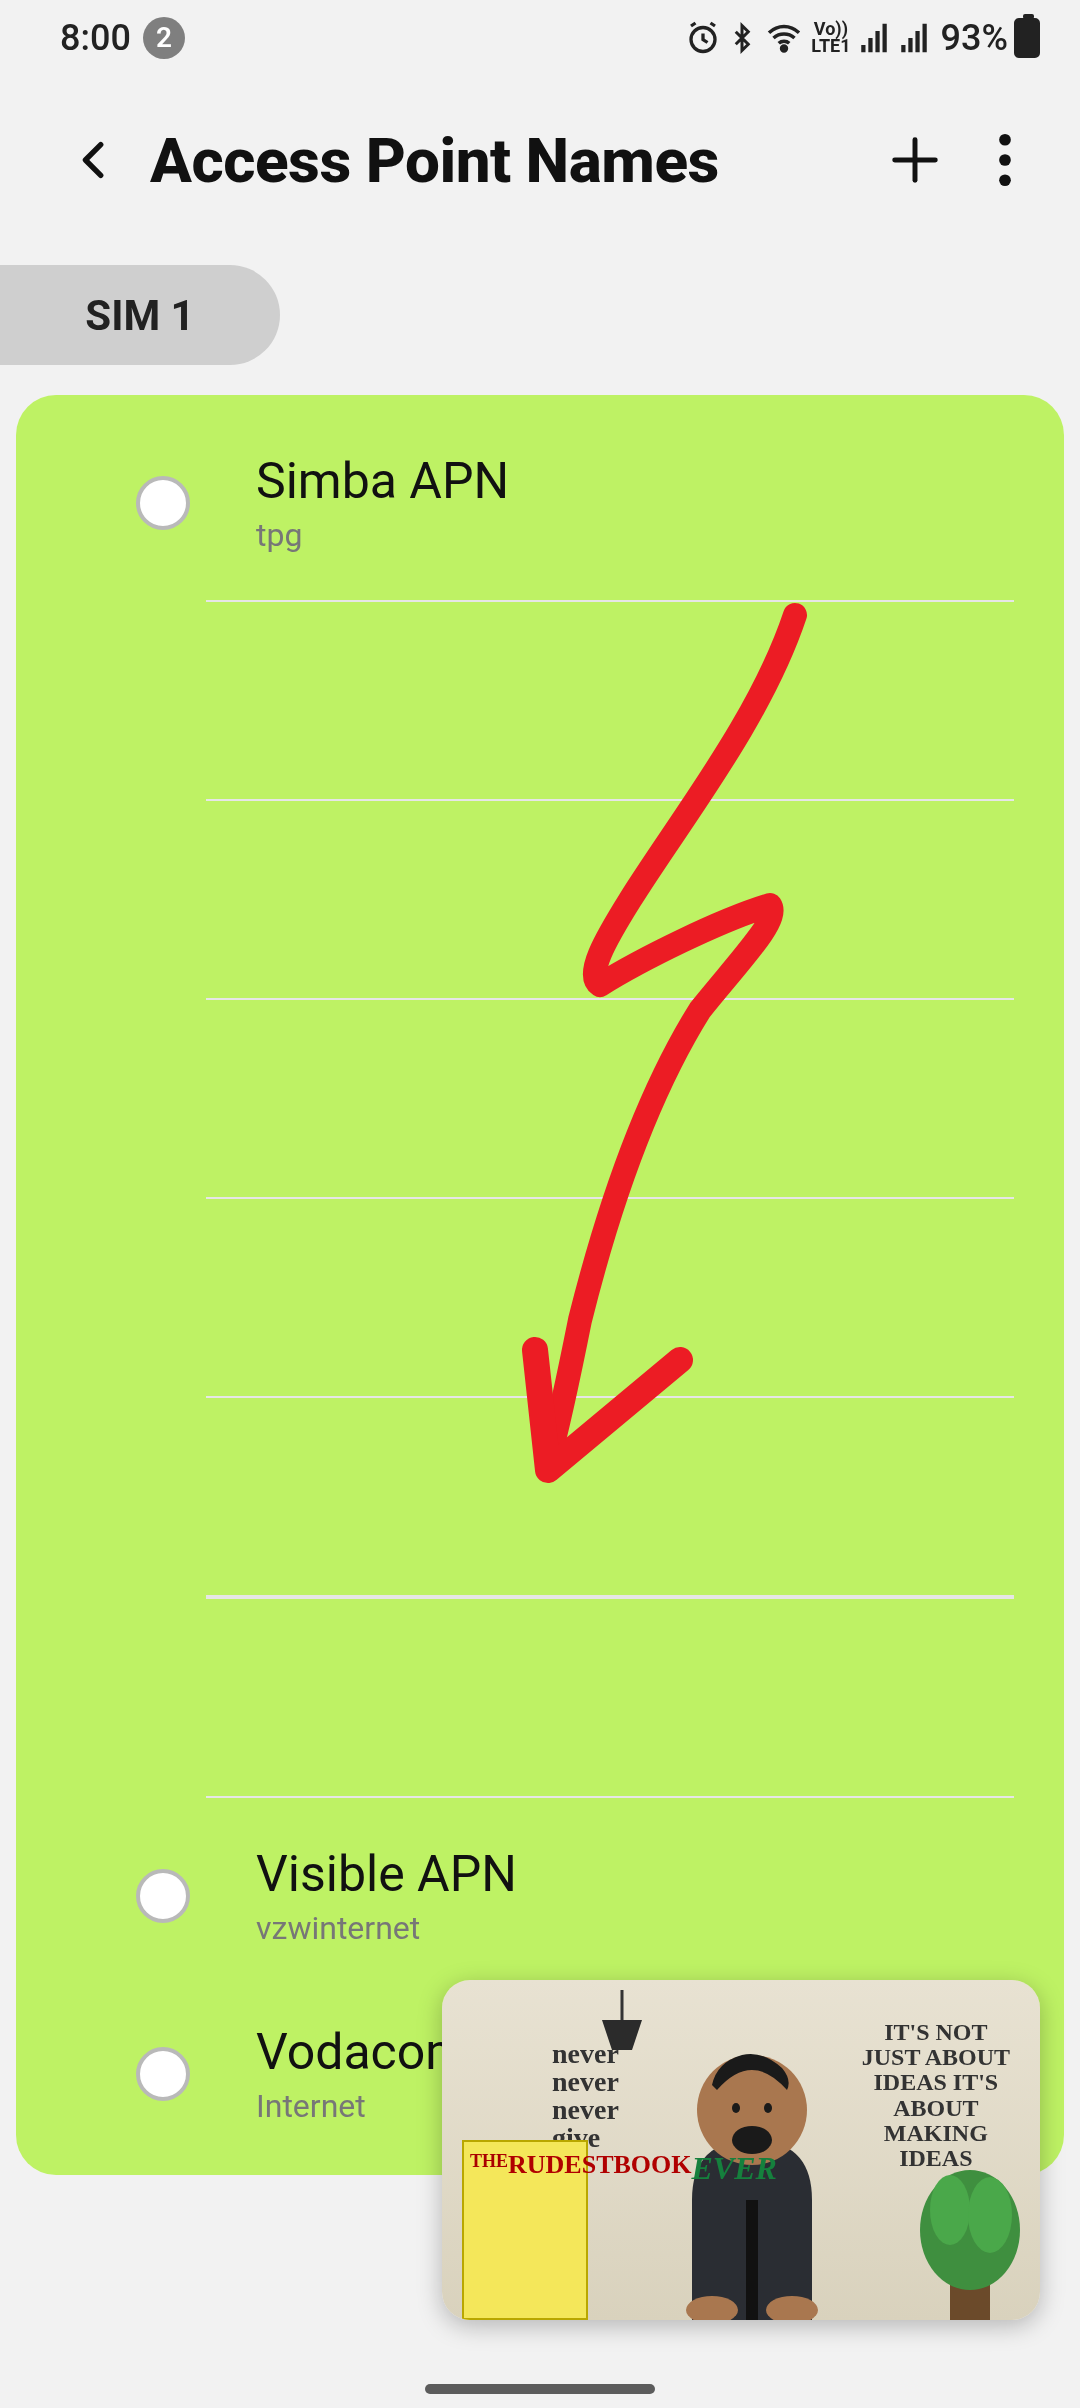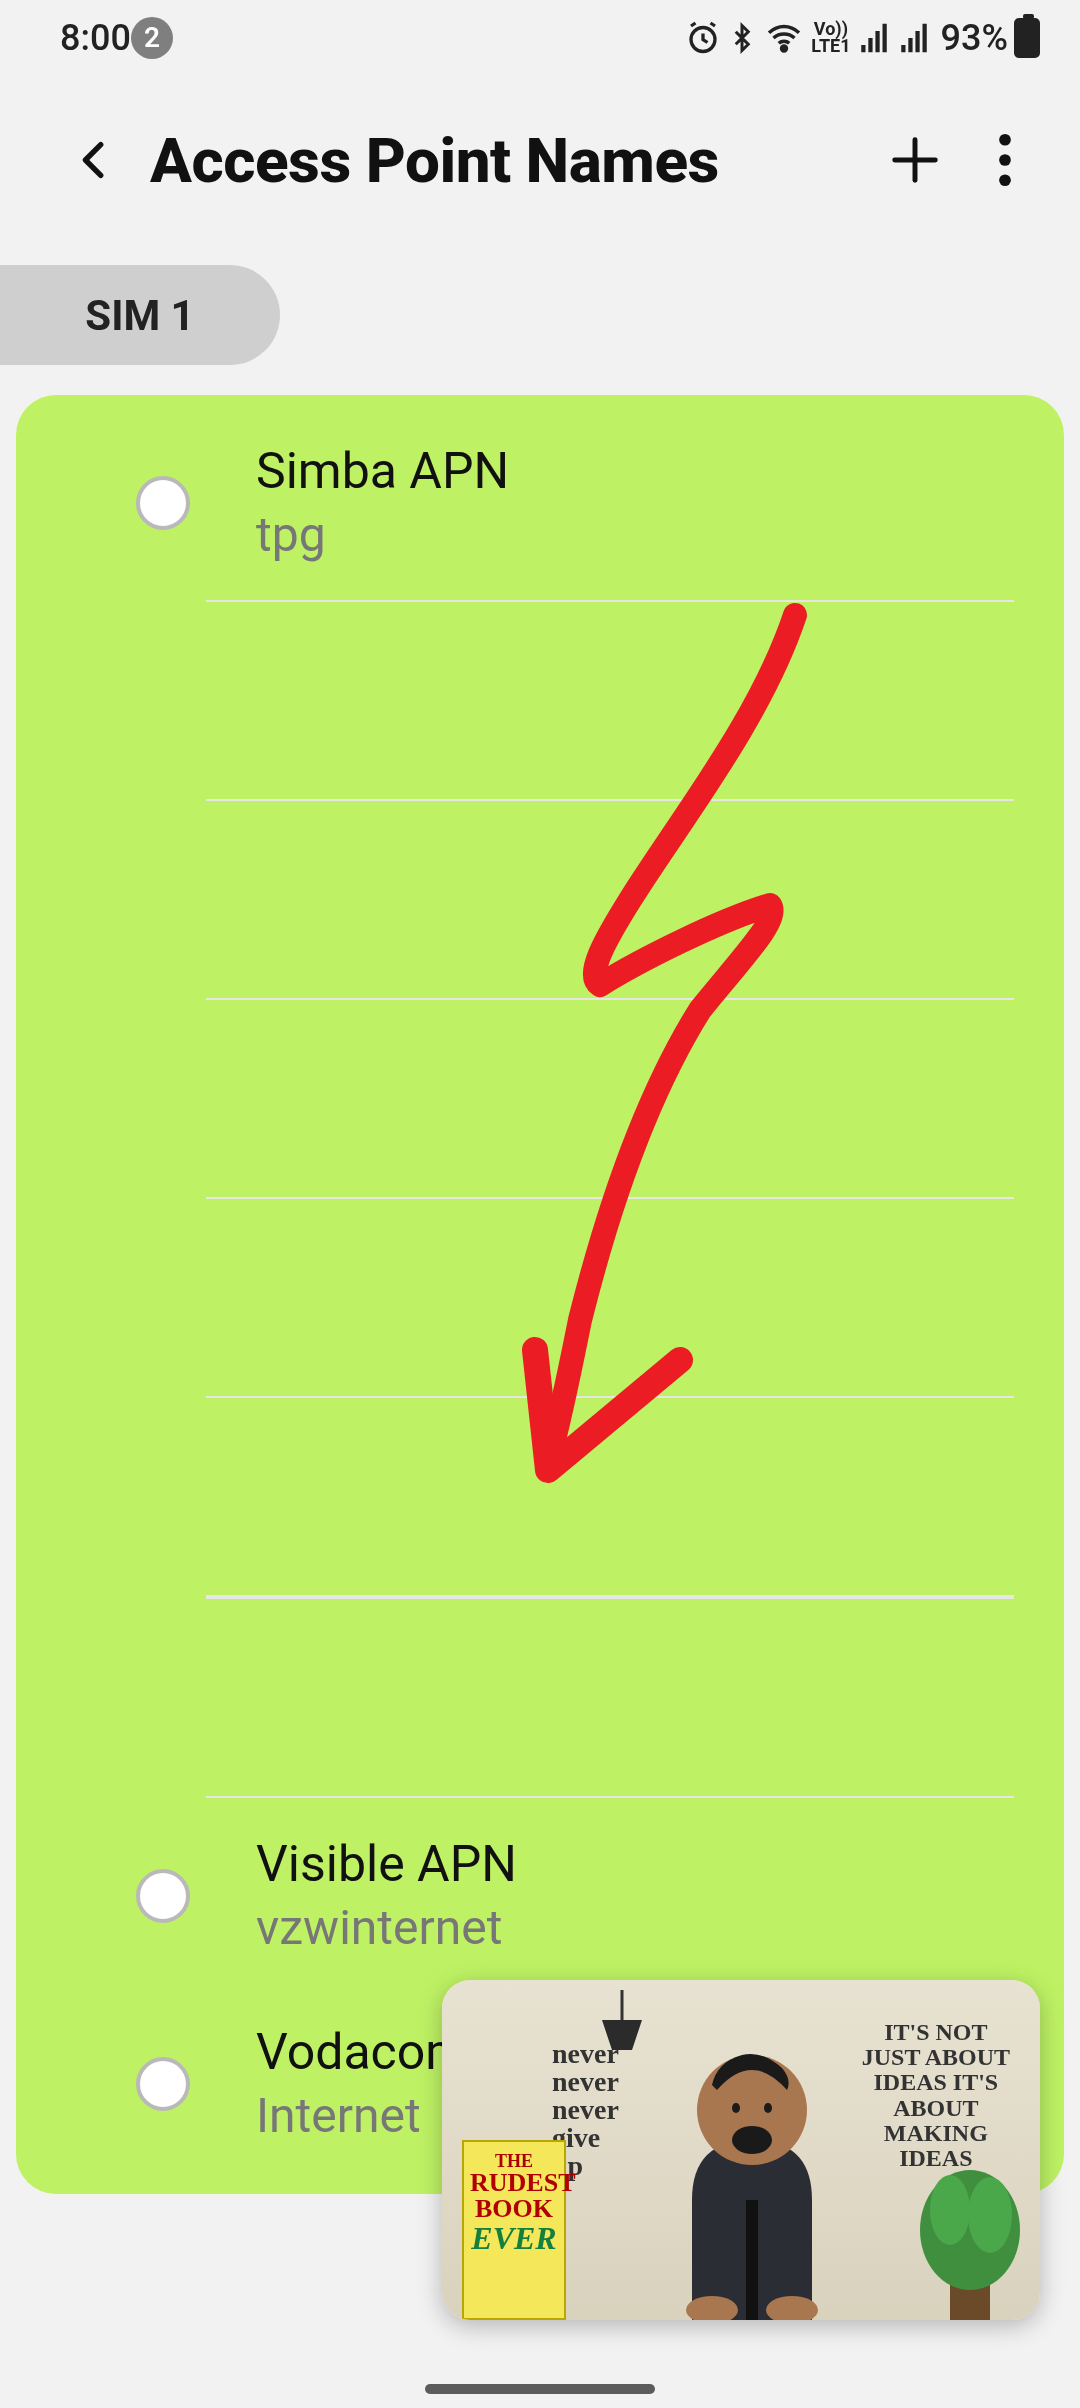--- a/index.html
+++ b/index.html
@@ -17,21 +17,21 @@
   .status-bar {
     height: 75px;
     display: flex;
     align-items: center;
     justify-content: space-between;
     padding: 0 40px 0 60px;
     font-size: 36px;
     font-weight: 500;
     color: #222;
   }
-  .status-left { display: flex; align-items: flex-start; gap: 0; }
+  .status-left { display: flex; align-items: flex-start; gap: 12px; }
   .notif-badge {
     width: 42px; height: 42px;
     border-radius: 50%;
     background: #7f7f7f;
     color: #fff;
     font-size: 28px;
     display: flex; align-items: center; justify-content: center;
     font-weight: 600;
   }
   .status-right { display: flex; align-items: center; gap: 6px; }
@@ -106,21 +106,21 @@
   .row .radio {
     position: absolute;
     left: 120px;
     width: 54px; height: 54px;
     border: 4px solid #b9b9b9;
     border-radius: 50%;
     background: #fff;
   }
   .row-content { margin-left: 130px; }
   .row-title { font-size: 50px; font-weight: 400; color:#111; }
-  .row-sub   { font-size: 48px; color: #777; margin-top: 6px; font-weight:400; }
+  .row-sub   { font-size: 32px; color: #777; margin-top: 6px; font-weight:400; }
 
   .divider {
     height: 2px; background: #e6e6e6;
     margin-left: 190px; margin-right: 50px;
   }
 
   
   .annotation {
     position: absolute;
     left: 0; top: 0;
@@ -148,26 +148,26 @@
     font-size:28px; text-align:left;
   }
   .pip-text-right {
     position:absolute; right:30px; top:40px;
     font-family: Georgia, serif;
     font-weight:700; color:#333; line-height:1.05;
     font-size:24px; text-align:center;
   }
   .pip-book {
     position:absolute; left:20px; bottom:0;
-    width:104px; height:180px;
+    width:126px; height:180px;
     background:#f4e75a; border:2px solid #b9a700;
     padding:10px 6px; text-align:center;
     font-family: Georgia, serif; color:#a00; font-weight:800;
     font-size:20px; line-height:1.0;
-    display:flex; flex-direction:column; justify-content:flex-start;
+    display:flex; flex-direction:row; justify-content:flex-start;
   }
   .pip-book span:nth-child(1){font-size:18px;}
   .pip-book span:nth-child(2){font-size:26px; color:#b00000;}
   .pip-book span:nth-child(3){font-size:26px; color:#b00000;}
   .pip-book span:nth-child(4){font-size:32px; color:#15803d;font-style:italic;}
   .pip-plant {
     position:absolute; right:10px; bottom:0; width:120px; height:180px;
   }
   .pip-lamp {
     position:absolute; left:150px; top:10px;

